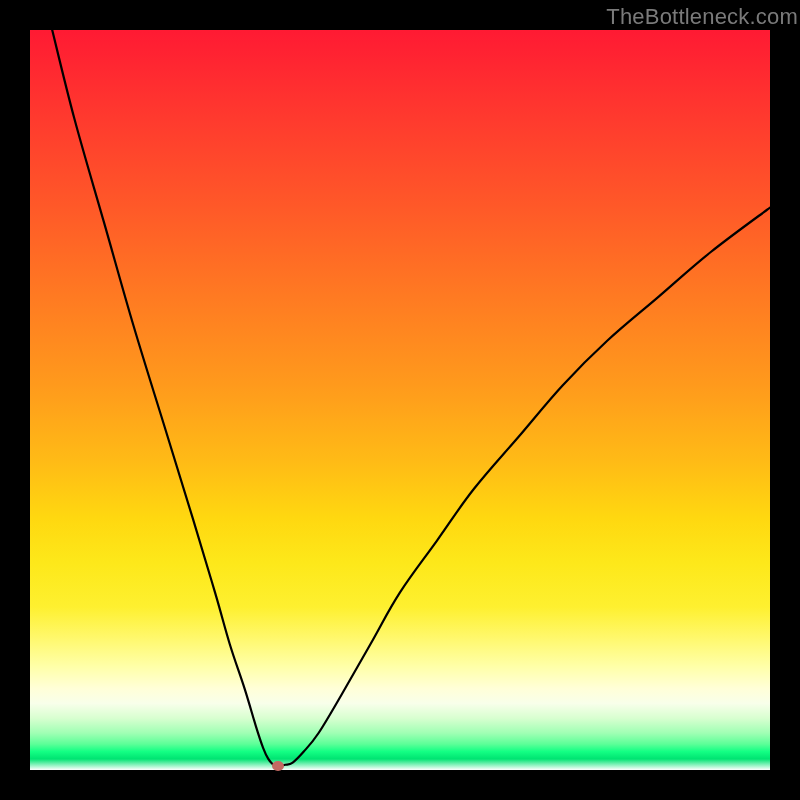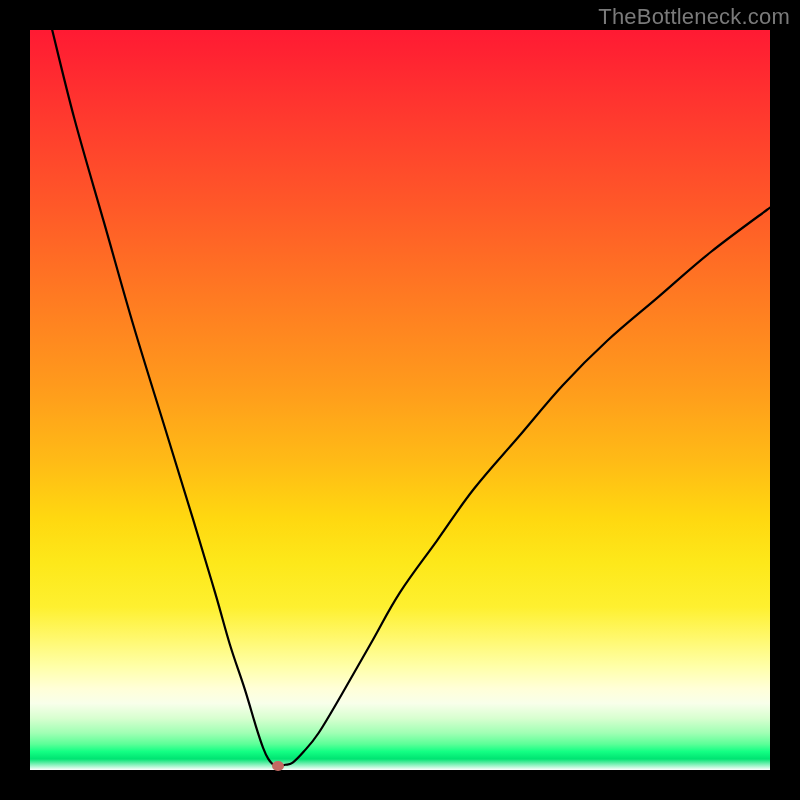--- a/index.html
+++ b/index.html
@@ -57,21 +57,21 @@
     position: absolute;
     width: 12px;
     height: 10px;
     border-radius: 50%;
     background: #c46a63;
     transform: translate(-50%, -50%);
   }
   .watermark {
     position: absolute;
     top: 4px;
-    right: 10px;
+    right: 2px;
     color: #7a7a7a;
     font-size: 22px;
     font-weight: 400;
     letter-spacing: 0.2px;
   }
 </style>
 </head>
 <body>
 
 <div class="frame">

